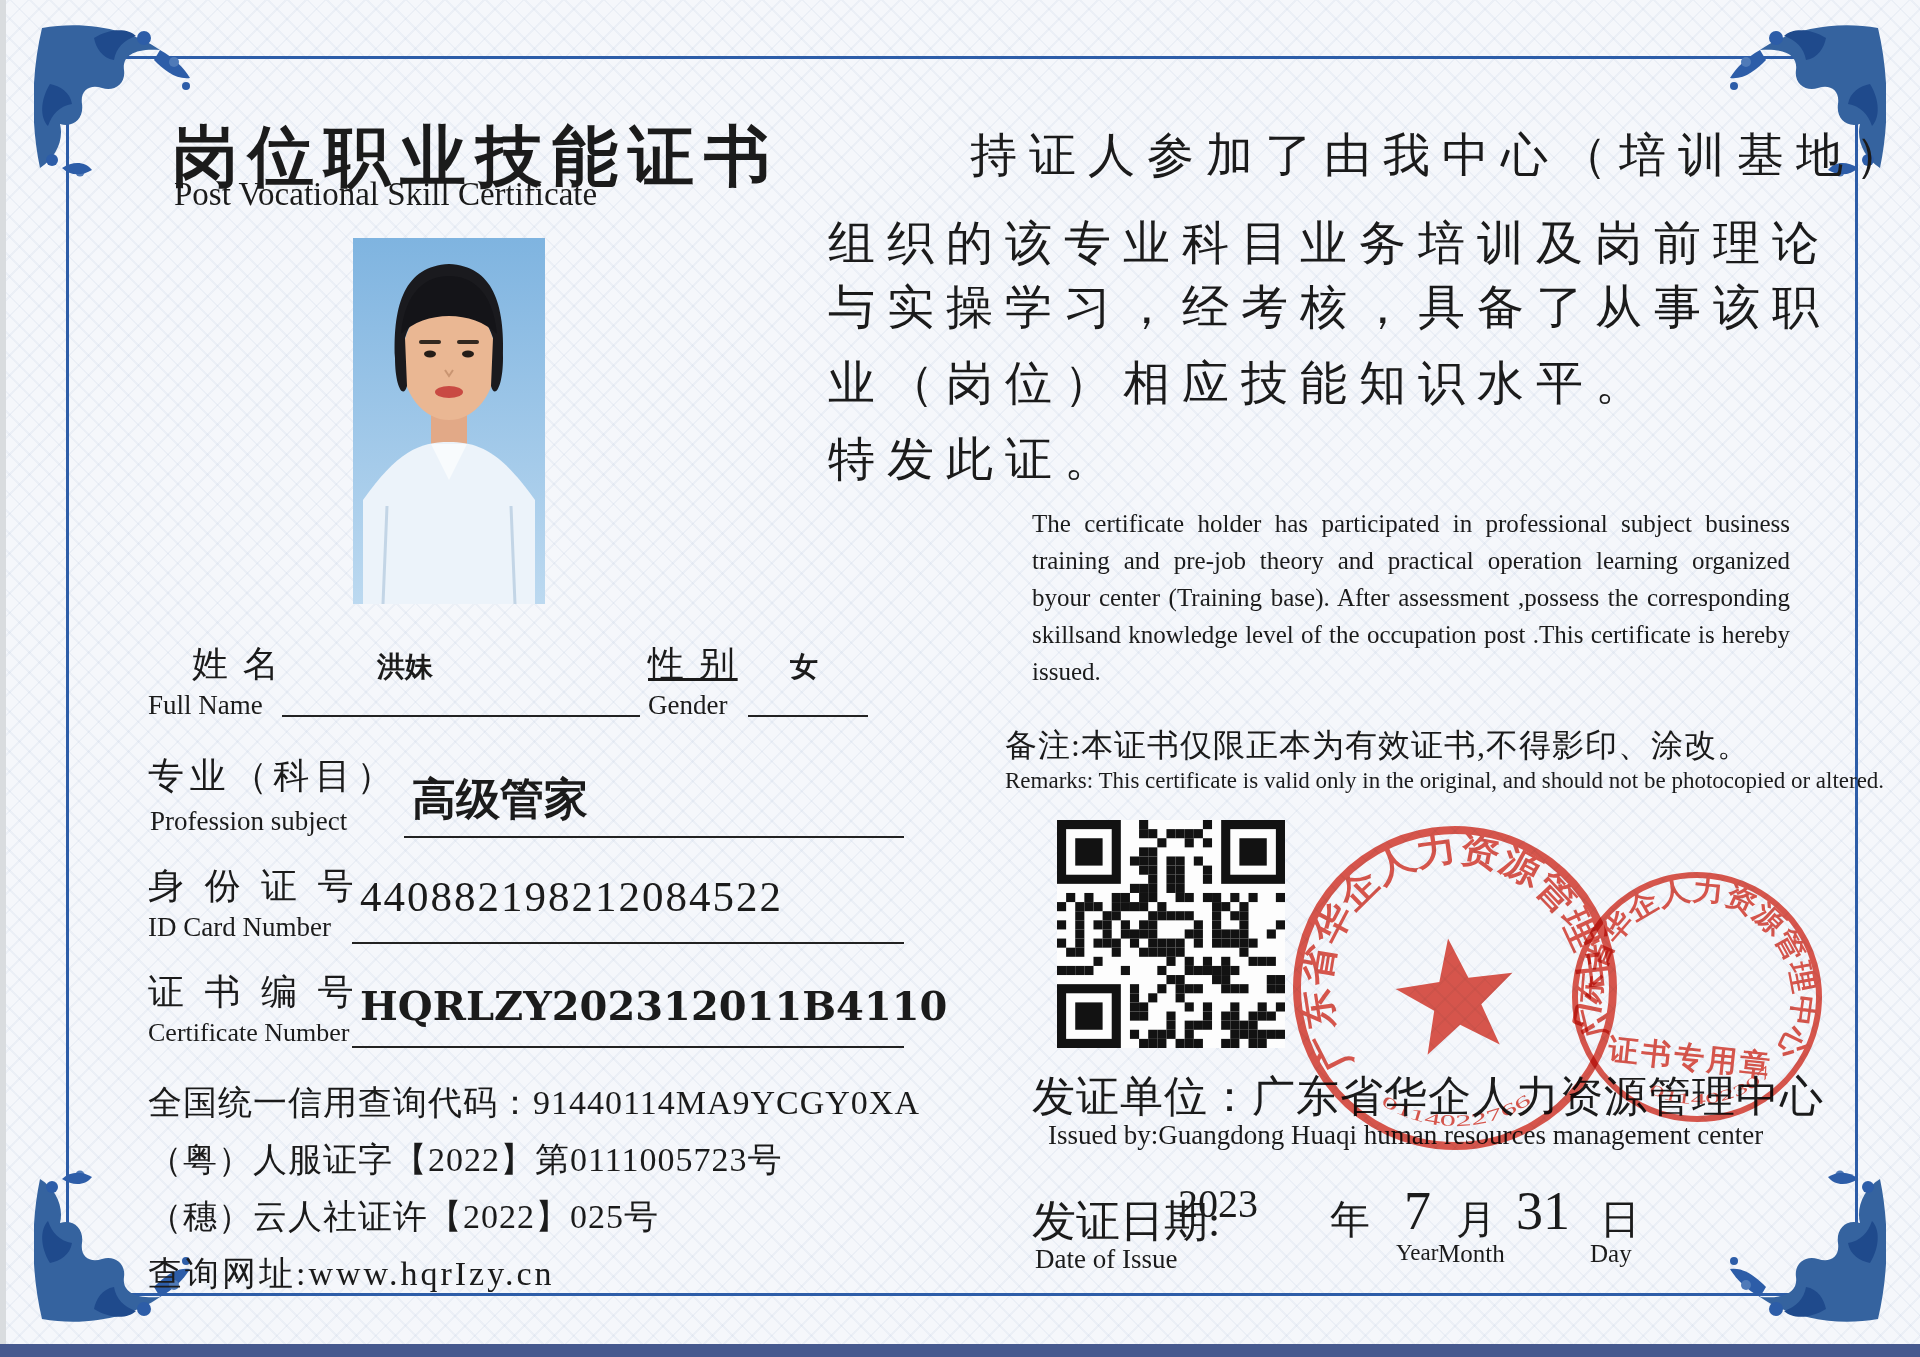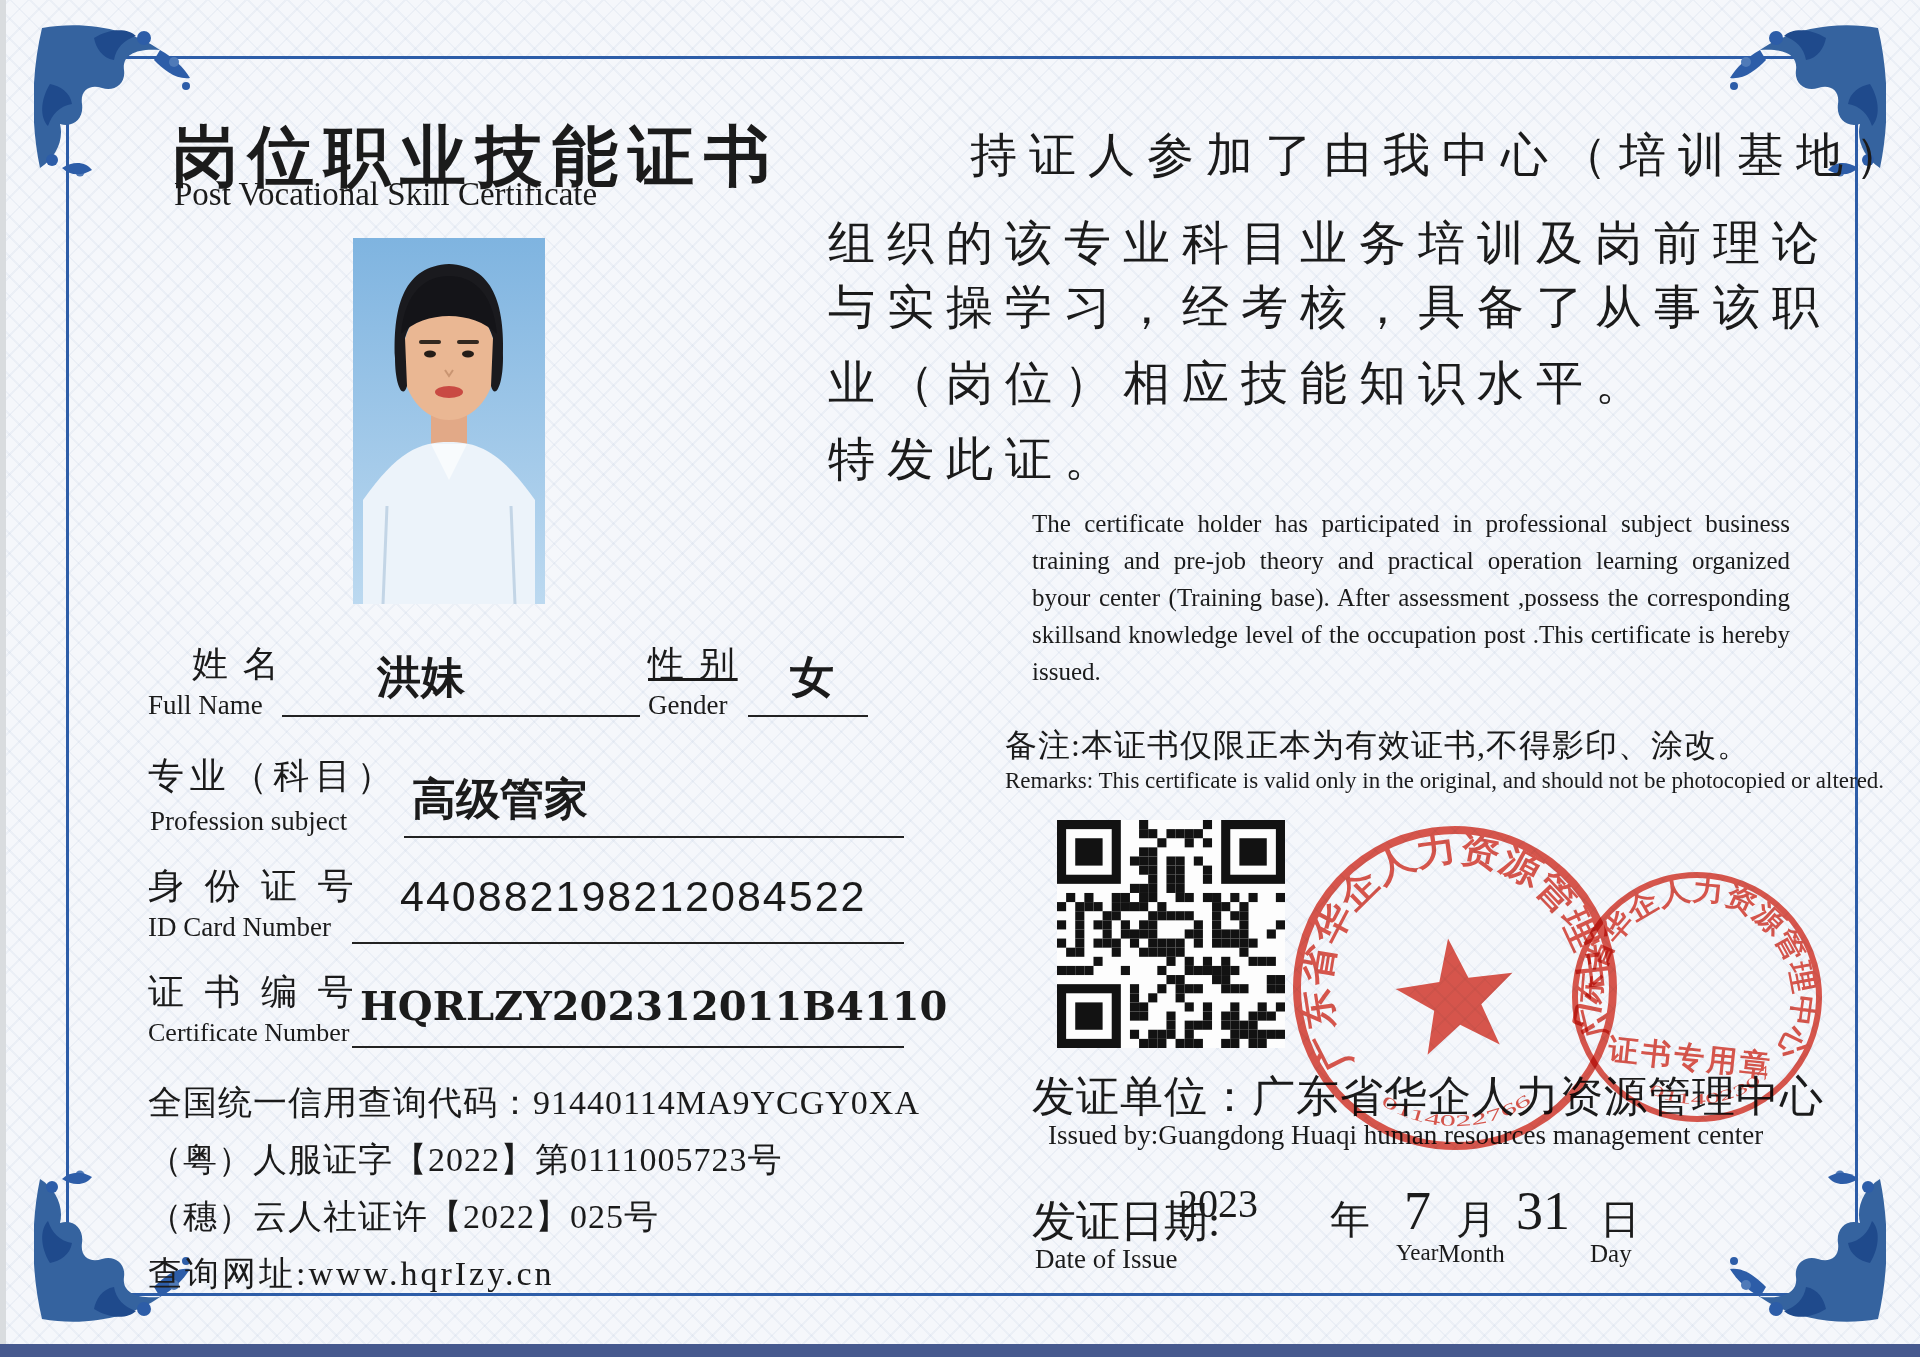--- a/index.html
+++ b/index.html
@@ -9,23 +9,23 @@
        background-image:
          repeating-linear-gradient(45deg, rgba(170,188,214,.13) 0 2px, transparent 2px 14px),
          repeating-linear-gradient(-45deg, rgba(170,188,214,.13) 0 2px, transparent 2px 14px);}
   .abs{position:absolute;}
   .nowrap{white-space:nowrap;}
   .frame{border:3px solid #2d5da8;}
   .cn-label{font-size:36px;letter-spacing:.08em;}
   .cn-label-sp{font-size:36px;letter-spacing:.16em;}
   .en-label{font-size:27px;}
   .rule{background:#222;height:2px;}
-  .val-cn{font-size:44px;font-weight:600;}
+  .val-cn{font-size:28px;font-weight:600;}
   .val-hei{font-size:44px;font-weight:700;font-family:"Liberation Sans","DejaVu Sans",sans-serif;}
-  .val-num{font-size:43px;letter-spacing:2px;font-family:Liberation Sans, sans-serif;margin-left:40px;}
+  .val-num{font-size:43px;letter-spacing:2px;font-family:Liberation Serif, serif;}
   .val-code{font-size:40px;font-weight:700;font-family:"DejaVu Serif",serif;}
   .para-cn{font-size:47px;letter-spacing:12px;}
   .foot-line{font-size:34px;letter-spacing:1px;}
   .stamp{mix-blend-mode:multiply;opacity:.92;}
   .jtxt{text-align:justify;}
 </style>
 </head>
 <body>
 
 <svg width="0" height="0" style="position:absolute">

